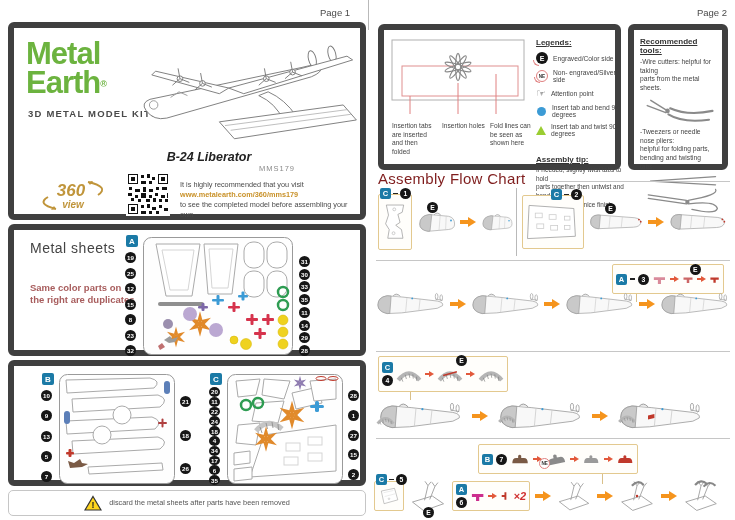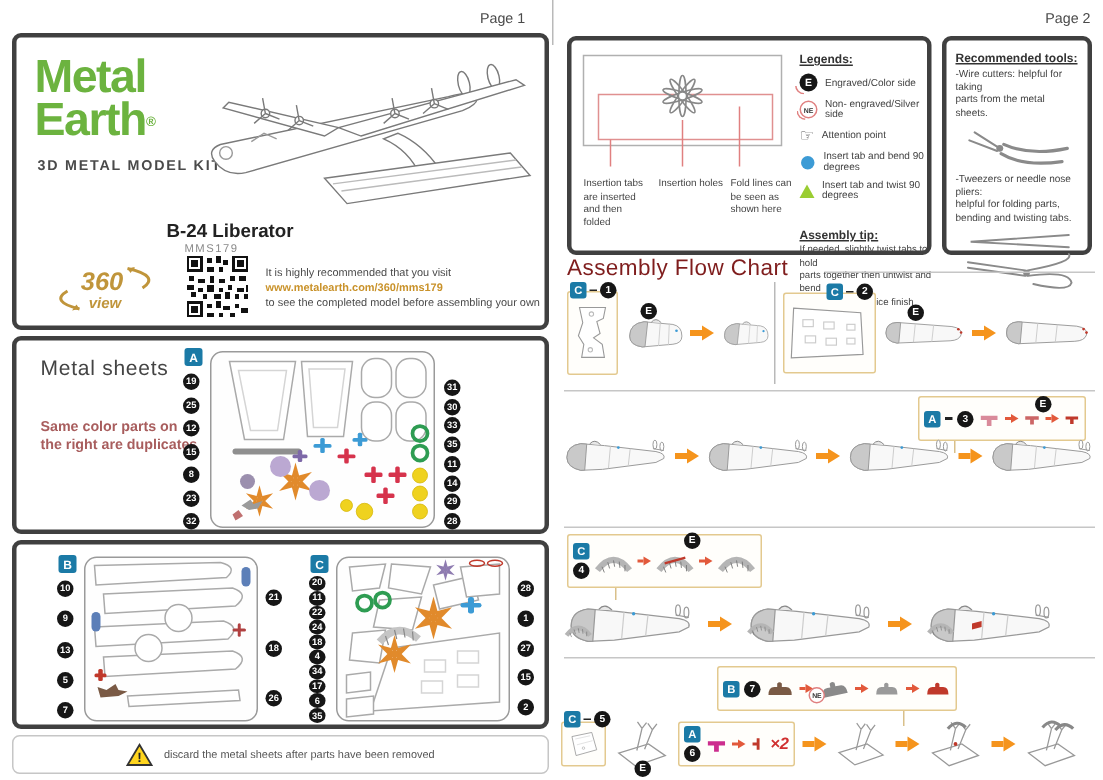--- a/index.html
+++ b/index.html
@@ -1,31 +1,31 @@
 <!DOCTYPE html>
 <html><head>
 <meta charset="utf-8">
 <style>
 *{margin:0;padding:0;box-sizing:border-box}
 html,body{width:735px;height:520px}
 body{font-family:"Liberation Sans",sans-serif;background:#fff;color:#3a3a3a;position:relative;overflow:hidden}
 .canvas{position:absolute;inset:0;background:#fff}
 .pg-label{position:absolute;font-size:9.5px;color:#4a4a4a}
-.box{position:absolute;border:3px solid #404040;border-radius:6px;background:#fff}
+.box{position:absolute;border:6px solid #404040;border-radius:6px;background:#fff}
 .vline{position:absolute;border-left:1px solid #b9b9b9}
 .hline{position:absolute;border-top:1px solid #c6c6c6}
 
 #page1{position:absolute;left:6px;top:0;width:362px;height:520px}
 #page2{position:absolute;left:370px;top:0;width:365px;height:398px}
 
 .logo{position:absolute;left:12px;top:12px;line-height:.92;font-weight:bold;letter-spacing:-1px;color:#6CB33F;font-size:31px}
 .logo .reg{font-size:9px;vertical-align:6px;letter-spacing:0}
 .tagline{position:absolute;left:14px;top:80px;font-size:9.5px;font-weight:bold;color:#4a4a4a;letter-spacing:1.2px}
-.model-name{position:absolute;left:100px;top:122px;width:190px;font-size:12.5px;font-weight:bold;color:#222}
-.model-sku{position:absolute;left:112px;top:136px;width:190px;text-align:left;font-size:7.5px;color:#8a8a8a;letter-spacing:1px}
+.model-name{position:absolute;left:100px;top:122px;width:190px;text-align:center;font-size:12.5px;font-weight:bold;font-style:italic;color:#222}
+.model-sku{position:absolute;left:91px;top:136px;width:190px;text-align:right;font-size:7.5px;color:#8a8a8a;letter-spacing:1px}
 .qr-note{position:absolute;left:166px;top:152px;font-size:7.3px;color:#4a4a4a;line-height:1.35}
 .qr-note .url{color:#C9922A;font-weight:bold}
 
 .ms-title{position:absolute;left:16px;top:10px;font-size:14px;color:#444;letter-spacing:.5px}
 .ms-note{position:absolute;left:16px;top:52px;font-size:9.5px;font-weight:bold;color:#A85D5D;line-height:1.3}
 .sheet-tag{position:absolute;width:12px;height:12px;background:#1B7AA6;color:#fff;font-size:8px;font-weight:bold;display:flex;align-items:center;justify-content:center;border-radius:2px}
 .co-col{position:absolute;display:flex;flex-direction:column;justify-content:space-between}
 .co{width:11px;height:11px;background:#161616;color:#fff;border-radius:50%;font-size:6.2px;font-weight:bold;display:flex;align-items:center;justify-content:center}
 
 .warn-wrap{position:absolute;left:2px;top:490px;width:358px;height:26px;border:1px solid #c6c6c6;border-radius:5px;display:flex;align-items:center;justify-content:center;gap:7px}

